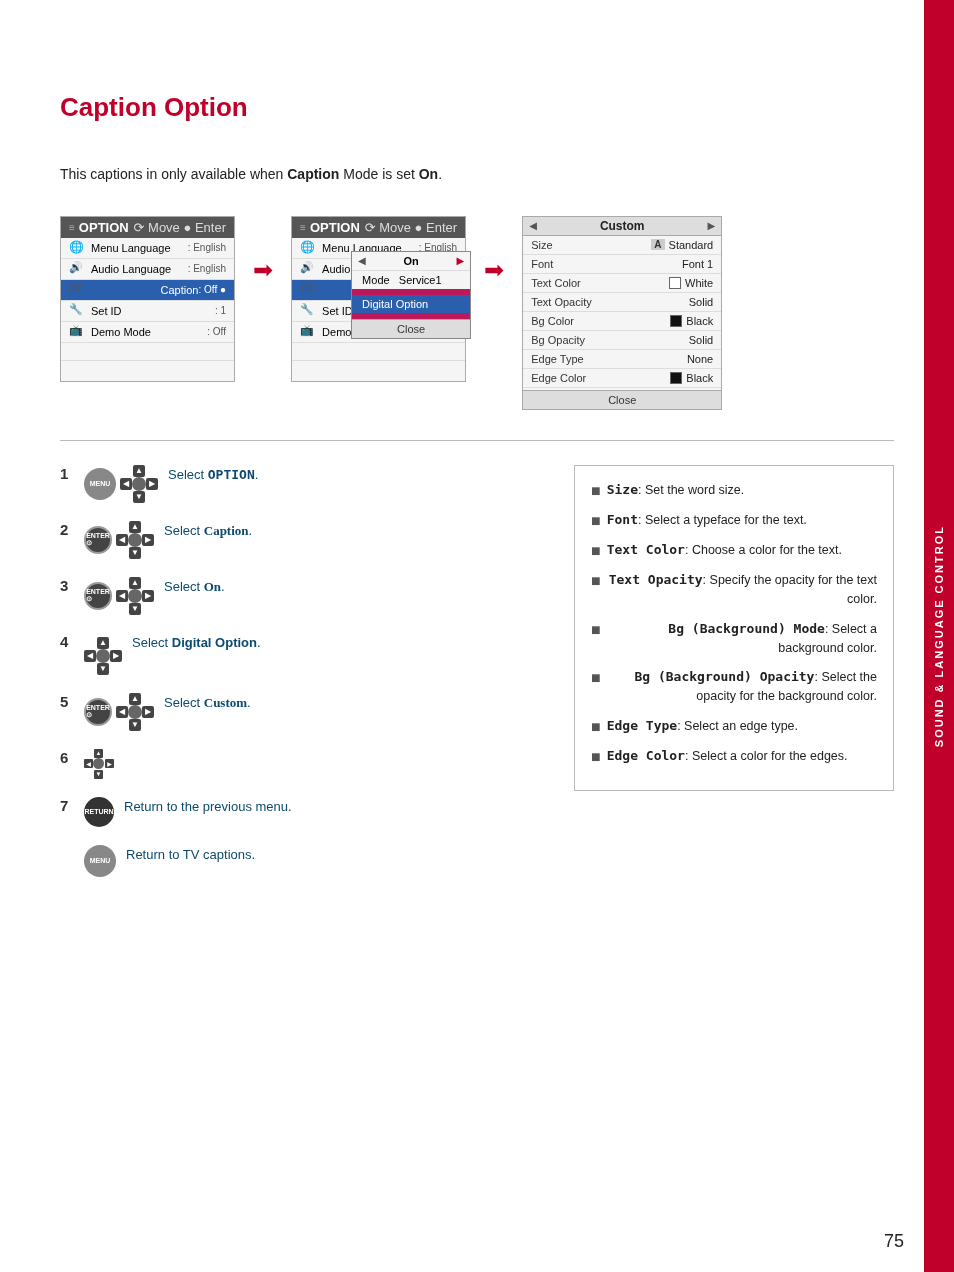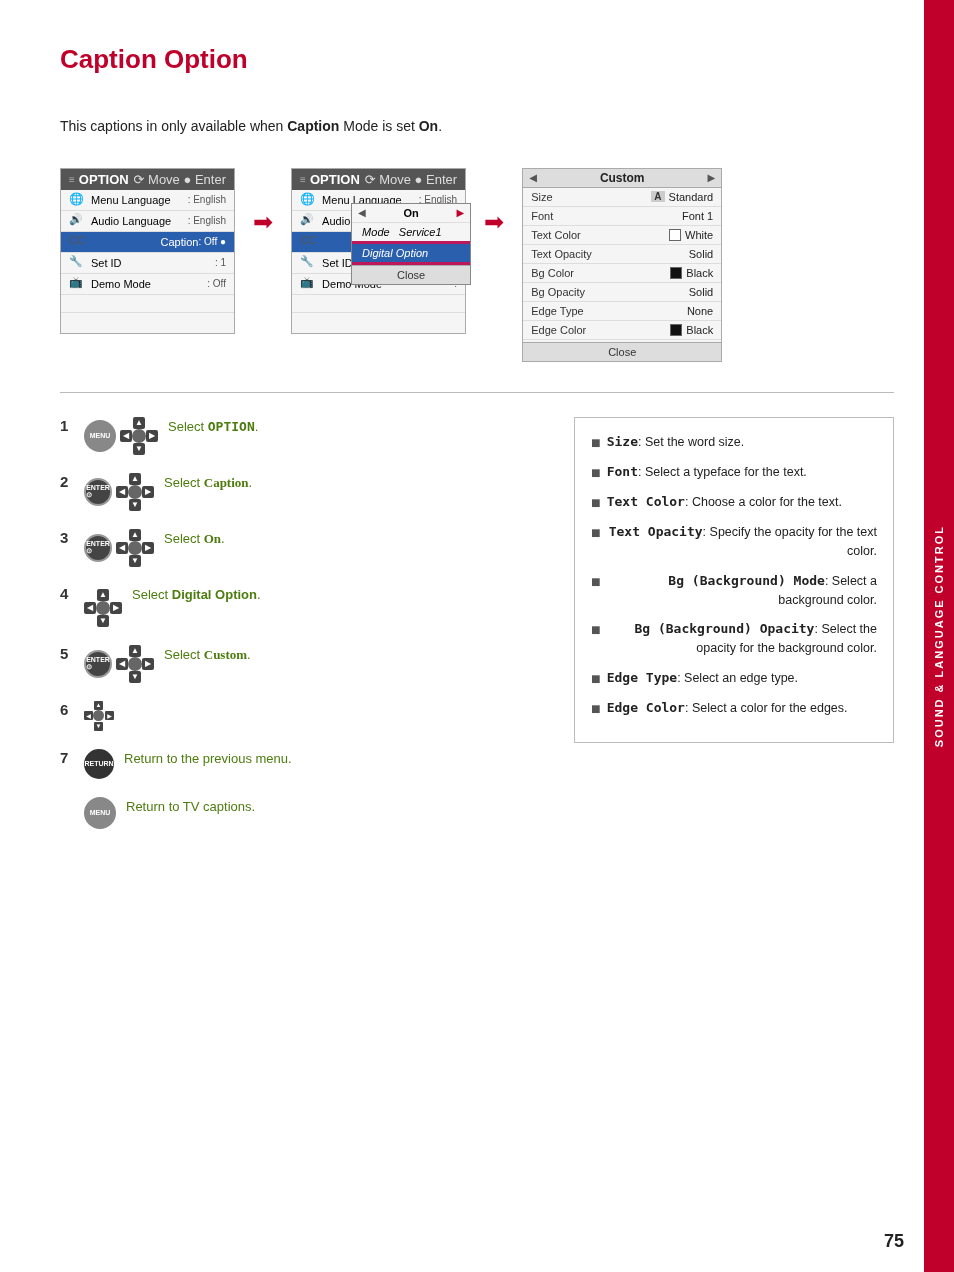--- a/index.html
+++ b/index.html
@@ -6,21 +6,21 @@
     body {
       font-family: Arial, sans-serif;
       background: #fff;
       width: 954px;
       min-height: 1272px;
       position: relative;
       overflow-x: hidden;
     }
 
     .page-content {
-      padding: 44px 60px 40px 60px;
+      padding: 92px 60px 40px 60px;
     }
 
     
     .page-title {
       color: #c0002a;
       font-size: 26px;
       font-weight: bold;
       margin-bottom: 18px;
     }
 
@@ -121,22 +121,21 @@
       top: 35px;
       background: #f0f0f0;
       border: 1.5px solid #888;
       min-width: 120px;
       z-index: 10;
     }
     .popup-box .popup-row {
       padding: 3px 10px;
       font-size: 11px;
       background: #f5f5f5;
-      border-bottom: 3px solid #be185d;
-      font-style: italic;
+      border-bottom: 6px solid #be185d;
     }
     .popup-box .popup-row.highlighted {
       background: #2a5fad;
       color: #fff;
     }
     .popup-box .popup-nav-row {
       display: flex;
       align-items: center;
       padding: 3px 6px;
       background: #f5f5f5;
@@ -322,21 +321,21 @@
     .btn-arrows .arr-right { right: 0; top: 13px; }
     .btn-arrows .arr-center {
       width: 14px; height: 14px;
       top: 12px; left: 12px;
       background: #666;
       border-radius: 50%;
     }
 
     .step-text {
       font-size: 13px;
-      color: #4d7c0f;
+      color: #0c4a6e;
       line-height: 1.5;
       text-align: center;
     }
     .step-text .bold-serif { font-weight: bold; font-family: 'Times New Roman', serif; font-size: 13px; }
     .step-text .mono-bold { font-family: monospace; font-weight: bold; font-size: 13px; }
 
     
     .info-box {
       width: 320px;
       border: 1.5px solid #bbb;
@@ -389,21 +388,21 @@
       transform: rotate(180deg);
       white-space: nowrap;
     }
 
     
     .page-number {
       position: absolute;
       bottom: 20px;
       right: 50px;
       font-size: 18px;
-      font-weight: bold;
+      font-weight: normal;
       color: #222;
     }
 
     
     .icon-globe { font-size: 12px; }
     .icon-audio { font-size: 11px; }
     .icon-caption { font-size: 11px; color: #555; }
     .icon-set { font-size: 11px; }
     .icon-demo { font-size: 11px; }
 

